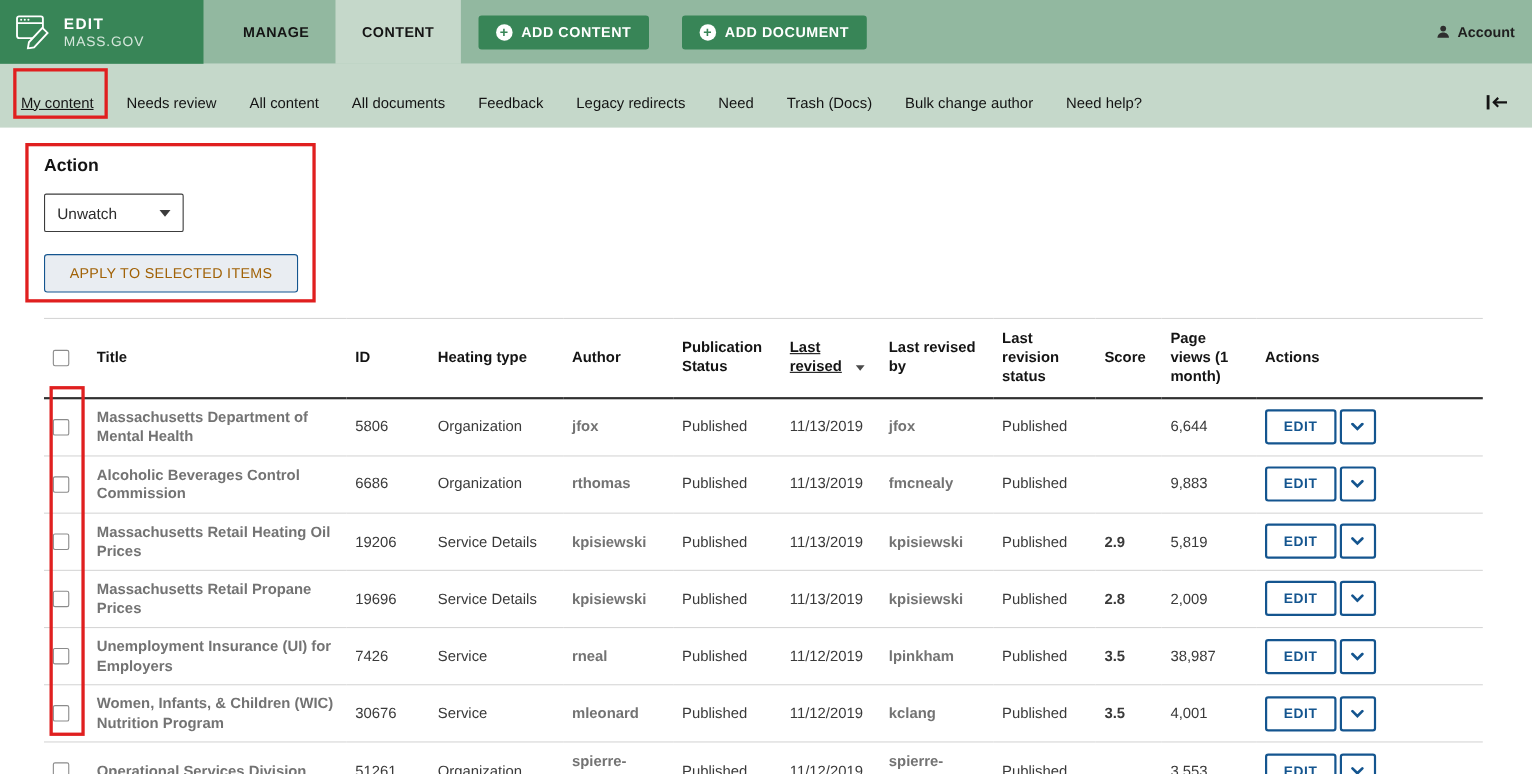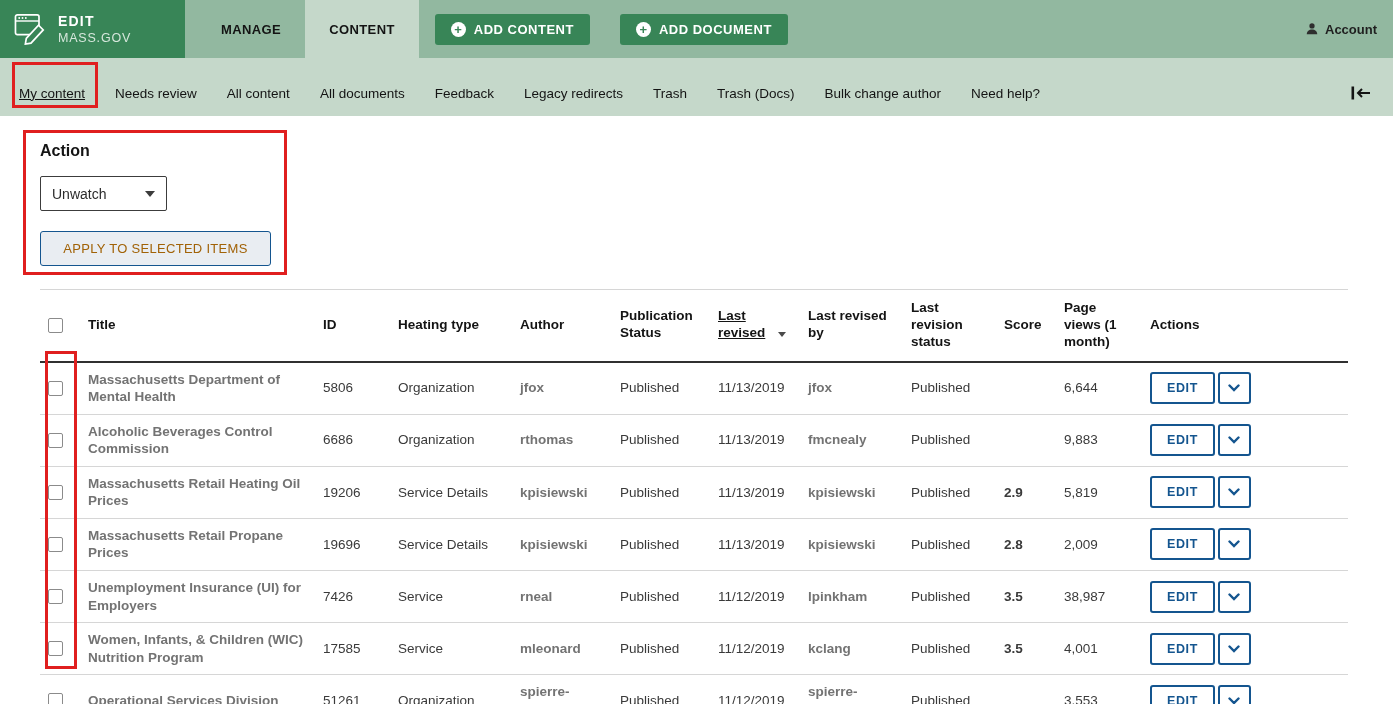--- a/index.html
+++ b/index.html
@@ -111,21 +111,21 @@
   </div>
 </div>
 
 <div class="subnav">
   <span class="subnav-item active">My content</span>
   <span class="subnav-item">Needs review</span>
   <span class="subnav-item">All content</span>
   <span class="subnav-item">All documents</span>
   <span class="subnav-item">Feedback</span>
   <span class="subnav-item">Legacy redirects</span>
-  <span class="subnav-item">Trash</span>
+  <span class="subnav-item">Need</span>
   <span class="subnav-item">Trash (Docs)</span>
   <span class="subnav-item">Bulk change author</span>
   <span class="subnav-item">Need help?</span>
   <span class="collapse">
     <svg width="20" height="14" viewBox="0 0 20 14">
       <rect x="0.5" y="0.5" width="2.6" height="13" fill="#141414"></rect>
       <path d="M19 7 H7" stroke="#141414" stroke-width="2" fill="none"></path>
       <path d="M11 3 L7 7 L11 11" stroke="#141414" stroke-width="2" fill="none"></path>
     </svg>
   </span>
@@ -299,21 +299,21 @@
           </svg>
         </button>
       </div>
     </td>
   </tr>
         <tr>
     <td class="col-check">
             <input type="checkbox" class="cbx" style="">
           </td>
     <td><a class="title-link">Women, Infants, &amp; Children (WIC) Nutrition Program</a></td>
-    <td>17585</td>
+    <td>30676</td>
     <td>Service</td>
     <td><a class="author-link">mleonard</a></td>
     <td>Published</td>
     <td>11/12/2019</td>
     <td><a class="author-link">kclang</a></td>
     <td>Published</td>
     <td class="score">3.5</td>
     <td>4,001</td>
     <td>
       <div class="action-btns">

